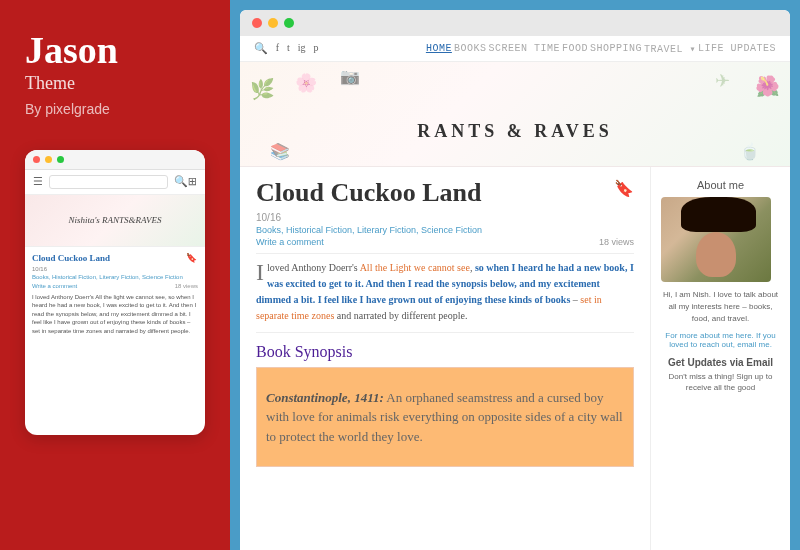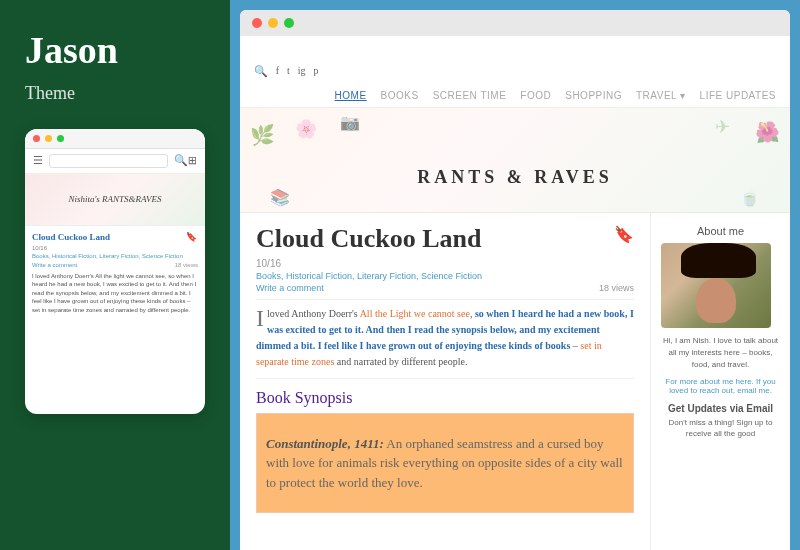--- a/index.html
+++ b/index.html
@@ -8,26 +8,26 @@
       height: 550px;
       overflow: hidden;
       font-family: Georgia, serif;
       display: flex;
     }
 
     
     .left-panel {
       width: 230px;
       min-width: 230px;
-      background: #14532d;
+      background: #b91c1c;
       color: white;
       padding: 30px 25px;
       display: flex;
       flex-direction: column;
-      gap: 11px;
+      gap: 1px;
     }
     .left-panel .theme-name {
       font-size: 38px;
       font-weight: bold;
       color: white;
       line-height: 1.1;
     }
     .left-panel .theme-label {
       font-size: 18px;
       color: rgba(255,255,255,0.85);
@@ -174,27 +174,26 @@
       justify-content: space-between;
     }
     .blog-nav-icons {
       display: flex;
       gap: 8px;
       font-size: 11px;
       color: #666;
     }
     .blog-nav-menu {
       display: flex;
-      gap: 14px;
+      gap: 2px;
       font-size: 10px;
-      font-family: Liberation Sans, sans-serif;
+      font-family: Liberation Mono, monospace;
       color: #aaa;
       text-transform: uppercase;
       letter-spacing: 0.5px;
-      margin-top: 48px;
     }
     .blog-nav-menu .active {
       color: #2b6cb0;
       text-decoration: underline;
     }
 
     
     .blog-header-banner {
       width: 100%;
       height: 105px;
@@ -400,20 +399,21 @@
       font-family: Arial, sans-serif;
       line-height: 1.4;
     }
   </style>
 </head>
 <body>
 
 <div class="left-panel">
   <div class="theme-name">Jason</div>
   <div class="theme-label">Theme</div>
+  <div class="by-line">By pixelgrade</div>
 
   <div class="mobile-preview">
     <div class="mobile-top-bar">
       <div class="mobile-dot dot-red"></div>
       <div class="mobile-dot dot-yellow"></div>
       <div class="mobile-dot dot-green"></div>
     </div>
     <div class="mobile-toolbar">
       <span class="mobile-icon">☰</span>
       <div class="mobile-search-bar"></div>

